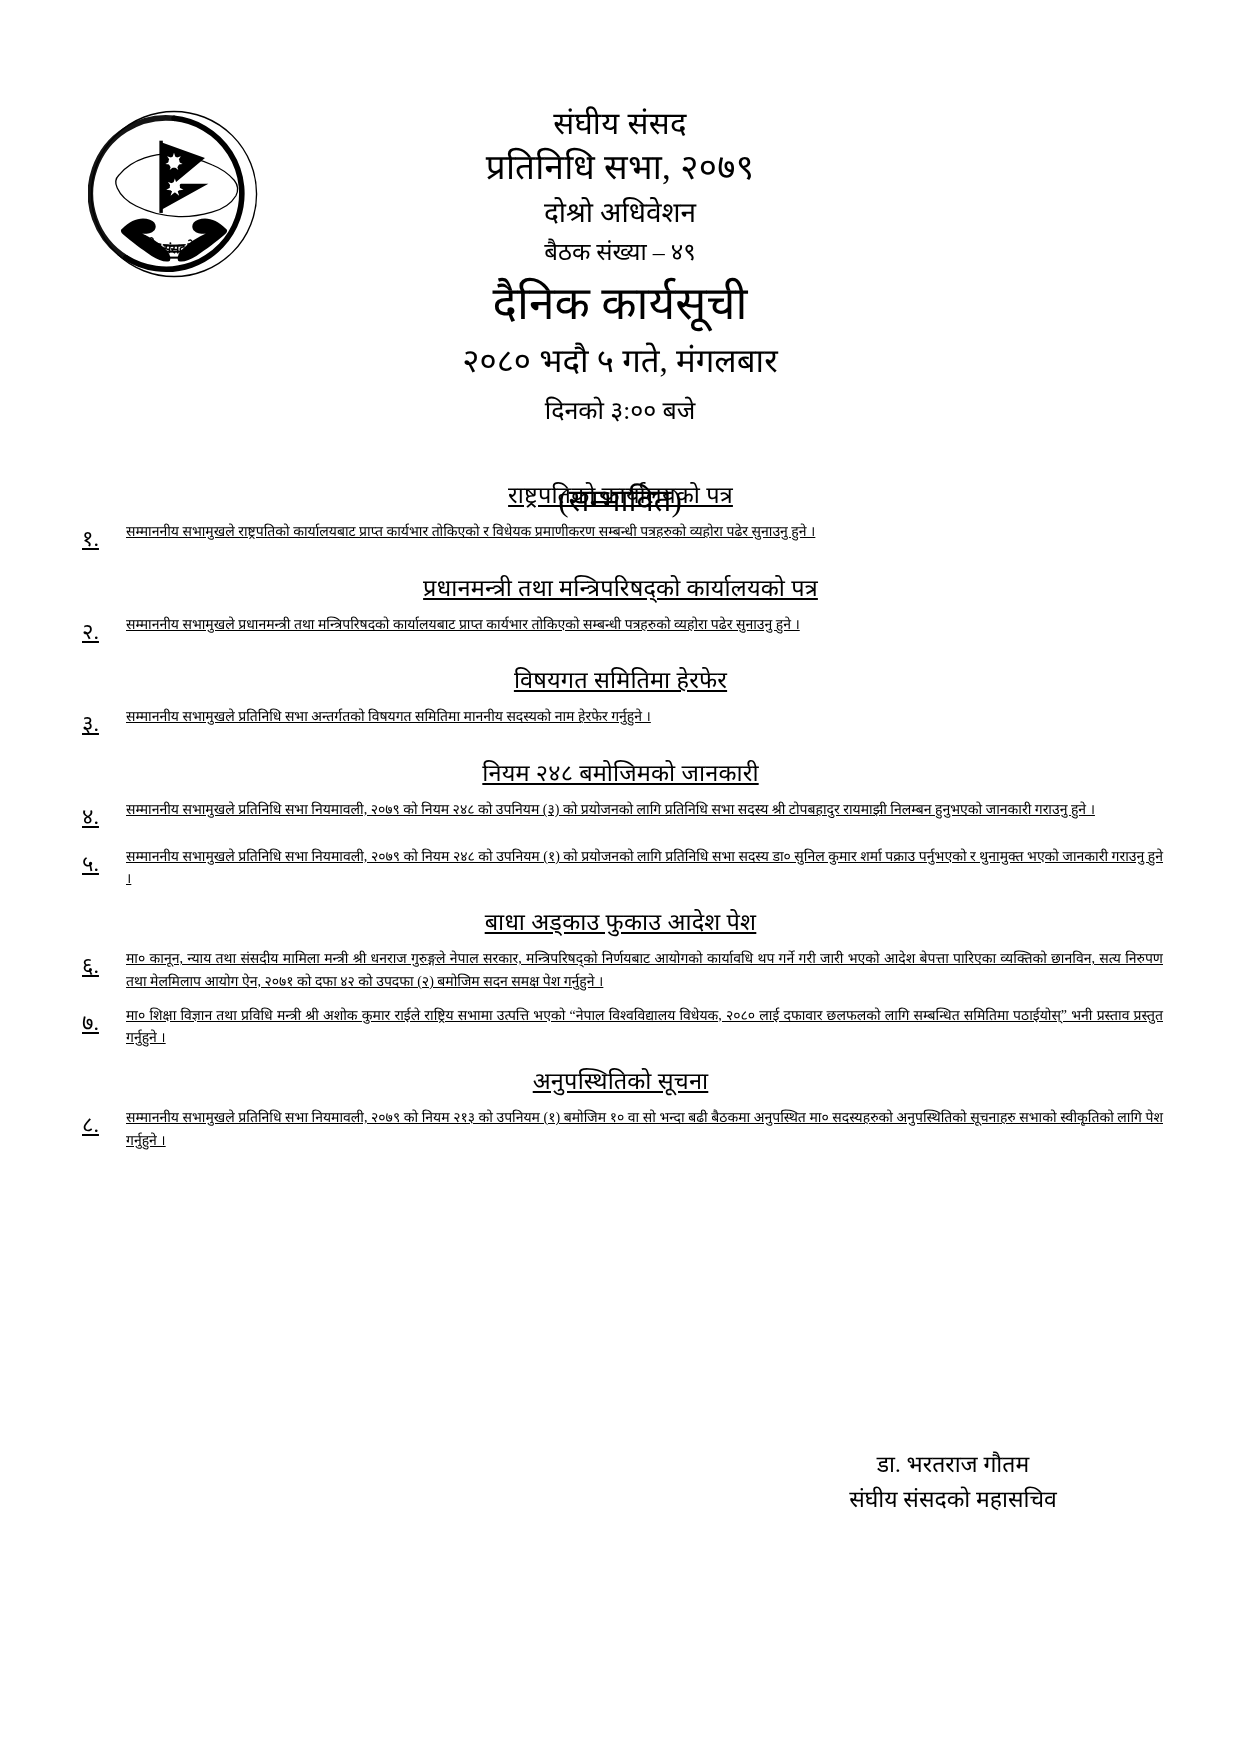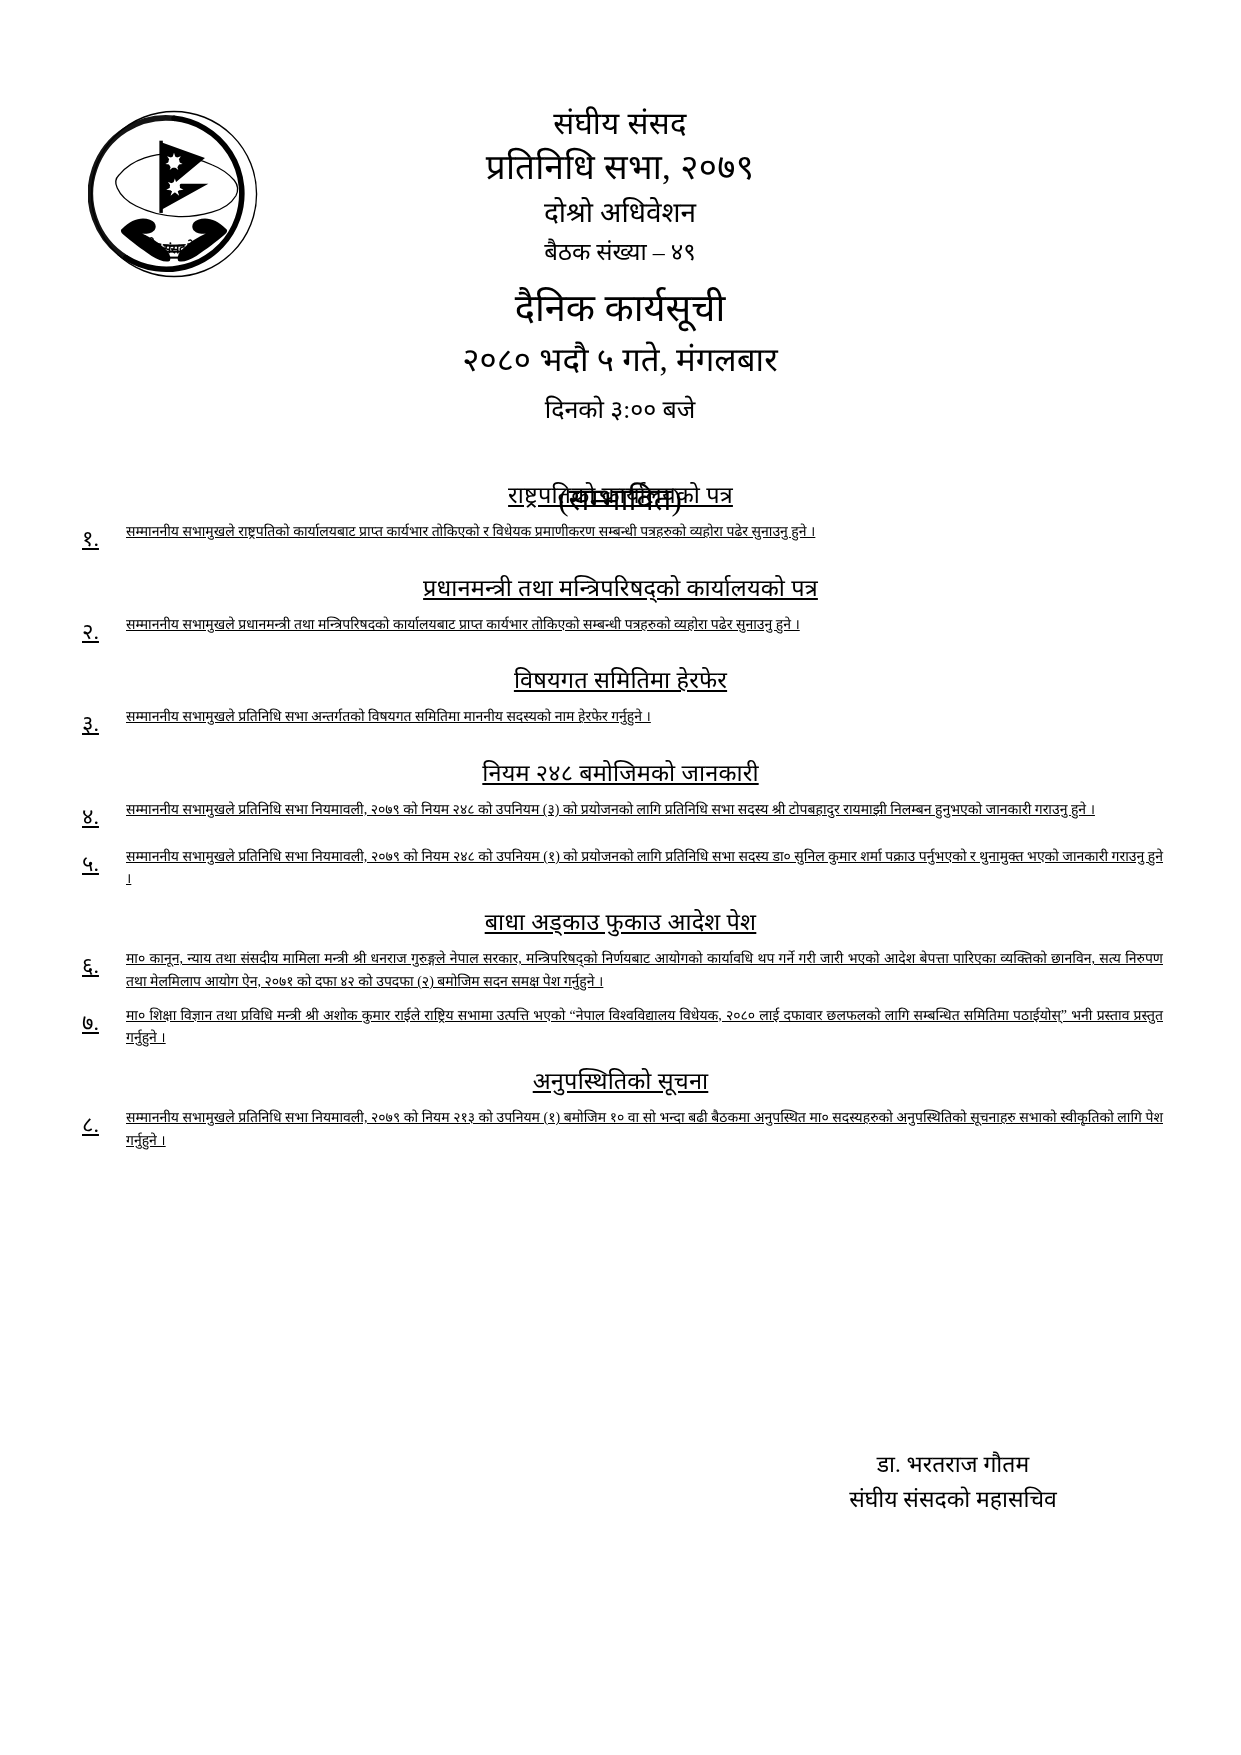--- a/index.html
+++ b/index.html
@@ -55,23 +55,23 @@
   }
   .h-session {
     font-size: 28px;
     line-height: 1.5;
   }
   .h-sitting {
     font-size: 24px;
     line-height: 1.5;
   }
   .h-title {
-    font-size: 38px;
+    font-size: 46px;
     line-height: 1.4;
-    margin-top: 12px;
+    margin-top: 2px;
   }
   .h-date {
     font-size: 33px;
     line-height: 1.55;
   }
   .h-time {
     font-size: 25px;
     line-height: 1.9;
   }
   .h-tentative {

